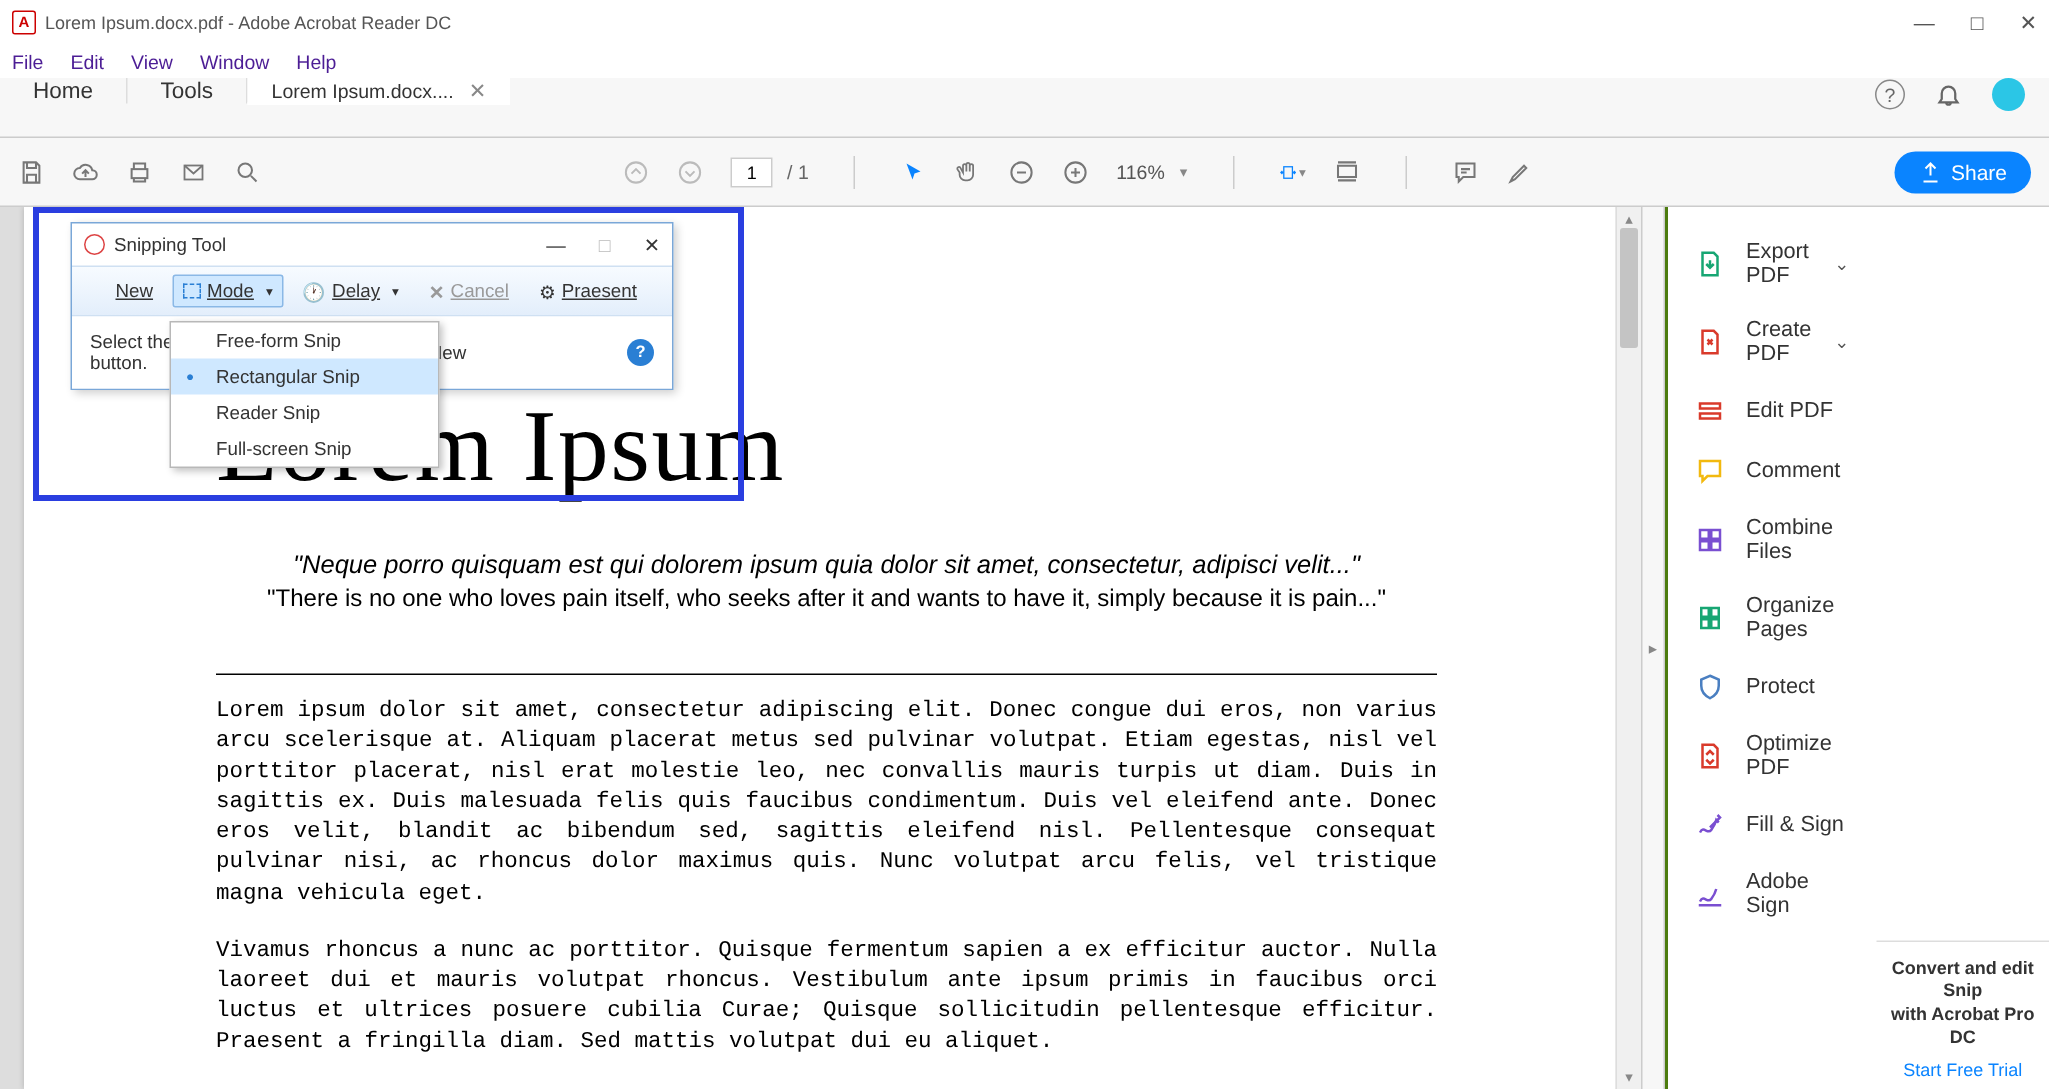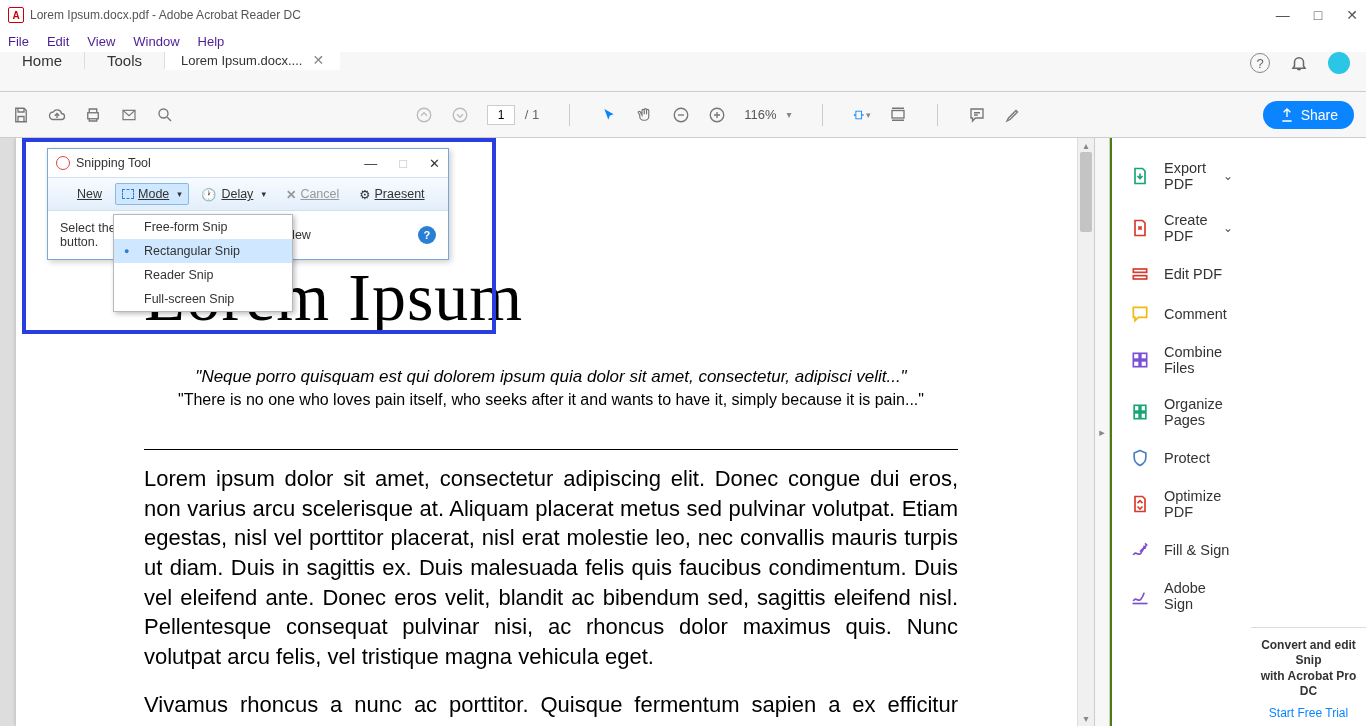--- a/index.html
+++ b/index.html
@@ -23,21 +23,21 @@
 .toolbar .zoom{display:flex;align-items:center;gap:4px;font-size:13px}
 .share-btn{background:#0a84ff;color:#ffffff;border-radius:16px;padding:6px 16px;display:flex;align-items:center;gap:6px;font-size:14px;font-weight:500}
 .workspace{display:flex;height:588px}
 .doc-area{flex:1;background:#ddd;position:relative;overflow:hidden}
 .page{position:absolute;left:16px;top:0;width:1070px;height:100%;background:#fff;box-shadow:0 0 4px rgba(0,0,0,.2)}
 .page-inner{padding:120px 128px 0 128px;font-family:Georgia,serif;color:#000}
 .page-inner h1{font-size:68px;font-weight:400;text-align:left;font-family:Georgia,'Times New Roman',serif;margin-bottom:30px;letter-spacing:1px}
 .page-inner .quote{text-align:center;font-style:italic;font-size:17px;font-family:Arial,sans-serif;margin-bottom:4px}
 .page-inner .quote2{text-align:center;font-size:16px;font-family:Arial,sans-serif;margin-bottom:40px}
 .page-inner hr{border:none;border-top:1px solid #000;margin-bottom:14px}
-.page-inner p{font-size:22px;font-family:Liberation Sans, sans-serif;text-align:justify;line-height:1.35;margin-bottom:18px}
+.page-inner p{font-size:15px;font-family:Liberation Mono, monospace;text-align:justify;line-height:1.35;margin-bottom:18px}
 .vscroll{width:17px;background:#f0f0f0;border-left:1px solid #ddd;position:relative}
 .vscroll .thumb{position:absolute;top:14px;left:2px;right:2px;height:80px;background:#c4c4c4;border-radius:2px}
 .vscroll .arr{position:absolute;left:0;right:0;text-align:center;color:#888;font-size:10px}
 .collapse-handle{width:16px;background:#f7f7f7;border-left:1px solid #ccc;border-right:1px solid #ccc;display:flex;align-items:center;justify-content:center;color:#888;font-size:11px}
 .rightpane{width:256px;background:#fff;border-left:2px solid #4d7c0f;display:flex;flex-direction:row;padding-top:12px}
 .rp-item{display:flex;align-items:center;padding:10px 18px;gap:14px;font-size:14.5px;color:#333}
 .rp-item .ic{width:20px;height:20px;display:flex;align-items:center;justify-content:center;font-size:16px}
 .rp-item .chev{margin-left:auto;color:#555;font-size:12px}
 .rp-footer{margin-top:auto;border-top:1px solid #ddd;padding:10px 8px 6px;text-align:center;font-size:12px}
 .rp-footer .promo{font-weight:600;color:#333;line-height:1.3}

